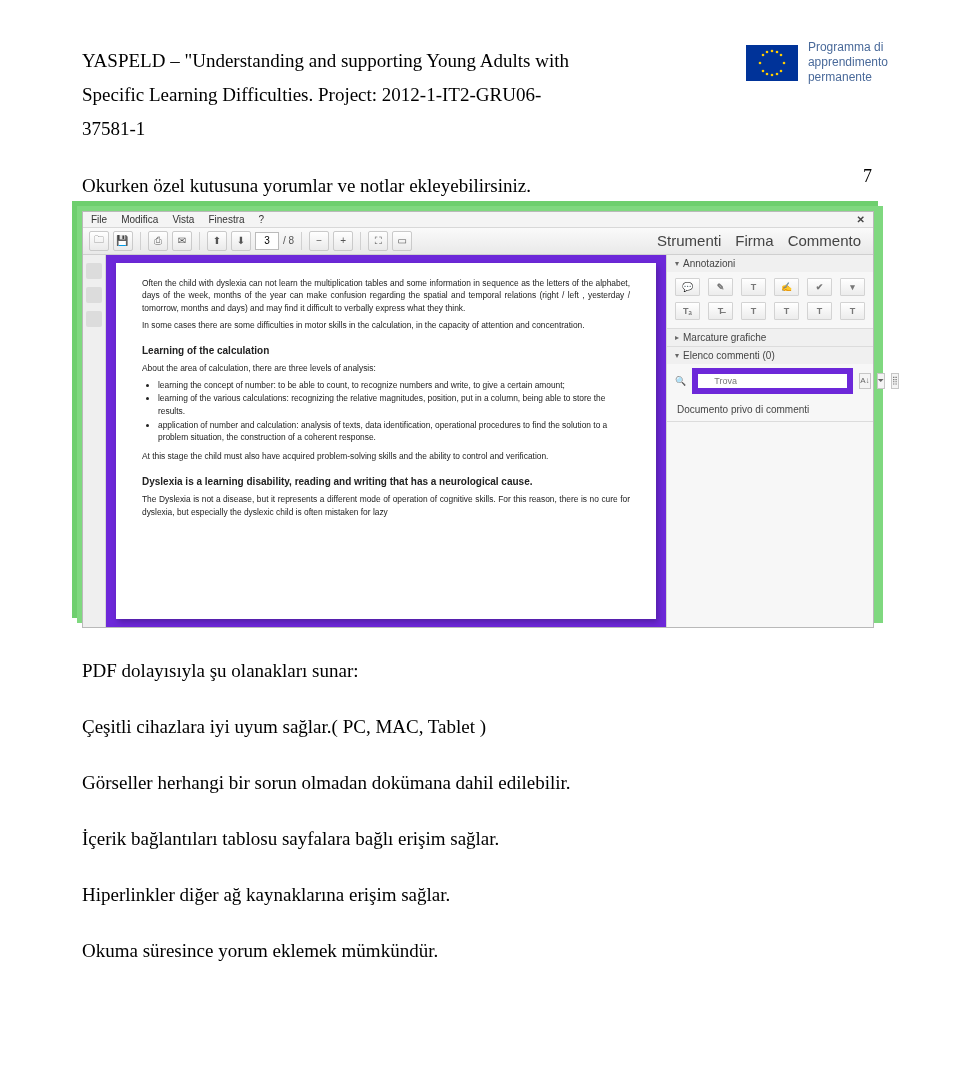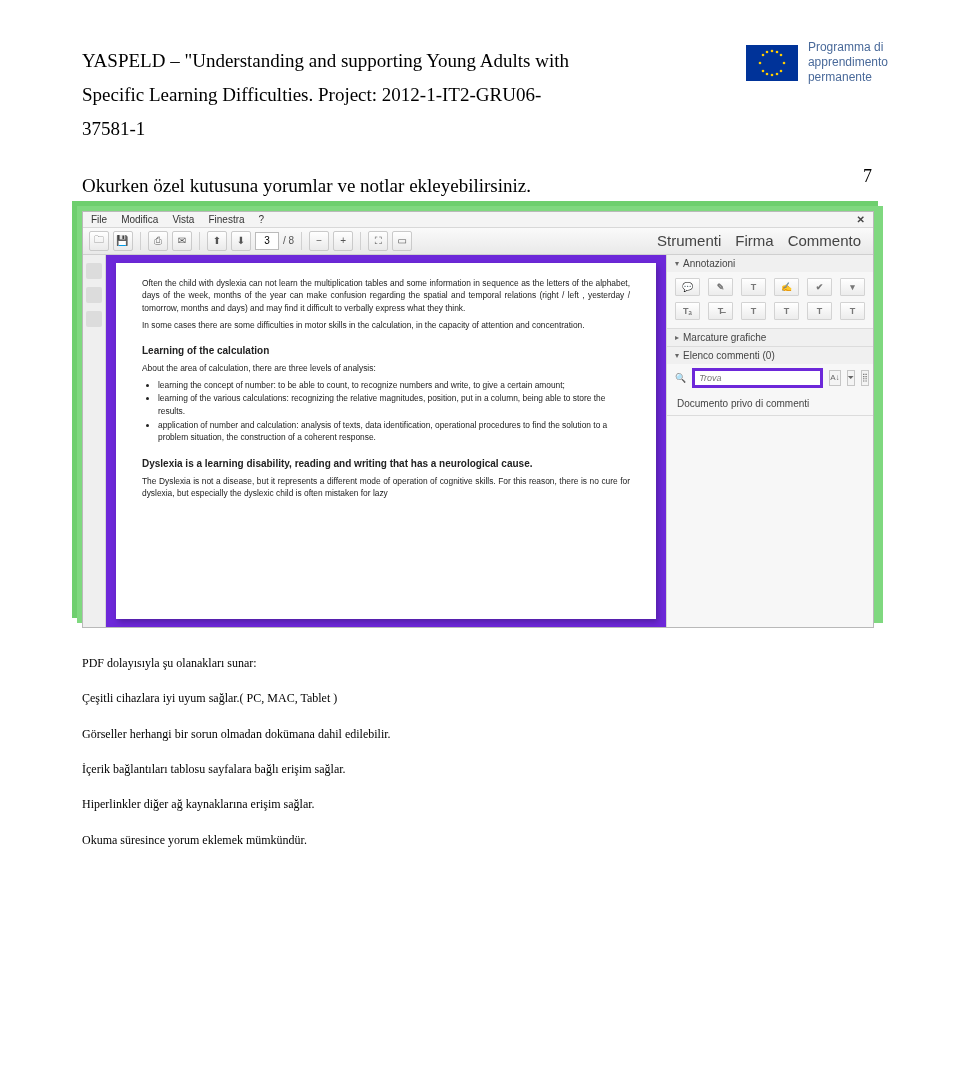--- a/index.html
+++ b/index.html
@@ -224,42 +224,41 @@
     font-size: 9px; color:#777; font-weight:bold;
   }
   .trova {
     display: flex;
     gap: 6px;
     padding: 4px 8px;
     align-items: center;
   }
   .trova input {
     flex: 1;
-    border: 3px solid #6d28d9;
+    border: 6px solid #6d28d9;
     height: 14px;
     font-size: 9px;
-    padding: 0 4px;
-    font-style: italic;
+    padding: 0 16px;
   }
   .trova .mini {
     width: 14px; height: 14px;
     border: 1px solid #c6c6c6;
     background: #f4f4f4;
     font-size: 8px;
     display:flex;align-items:center;justify-content:center;
     color:#666;
   }
   .nocomments {
     padding: 6px 10px;
     font-size: 10px;
     color: #444;
   }
 
   .after-list {
-    font-size: 12px;
+    font-size: 19px;
     line-height: 1.95;
   }
 </style>
 </head>
 <body>
 
 <div class="page">
 
   <div class="logo-block">
     <div class="eu-flag">
@@ -351,20 +350,21 @@
           <div class="docpage">
             <p class="just">Often the child with dyslexia can not learn the multiplication tables and some information in sequence as the letters of the alphabet, days of the week, months of the year can make confusion regarding the spatial and temporal relations (right / left , yesterday / tomorrow, months and days) and may find it difficult to verbally express what they think.</p>
             <p class="just">In some cases there are some difficulties in motor skills in the calculation, in the capacity of attention and concentration.</p>
             <h3>Learning of the calculation</h3>
             <p class="just">About the area of calculation, there are three levels of analysis:</p>
             <ul>
               <li>learning the concept of number: to be able to count, to recognize numbers and write, to give a certain amount;</li>
               <li>learning of the various calculations: recognizing the relative magnitudes, position, put in a column, being able to store the results.</li>
               <li>application of number and calculation: analysis of texts, data identification, operational procedures to find the solution to a problem situation, the construction of a coherent response.</li>
             </ul>
+            <p class="just">At this stage the child must also have acquired problem-solving skills and the ability to control and verification.</p>
             <h3>Dyslexia is a learning disability, reading and writing that has a neurological cause.</h3>
             <p class="just">The Dyslexia is not a disease, but it represents a different mode of operation of cognitive skills. For this reason, there is no cure for dyslexia, but especially the dyslexic child is often mistaken for lazy</p>
           </div>
         </div>
 
         <div class="rightpanel">
           <div class="panel-section">
             <div class="panel-header open">Annotazioni</div>
             <div class="anno-grid">
               <span class="anno">💬</span>

